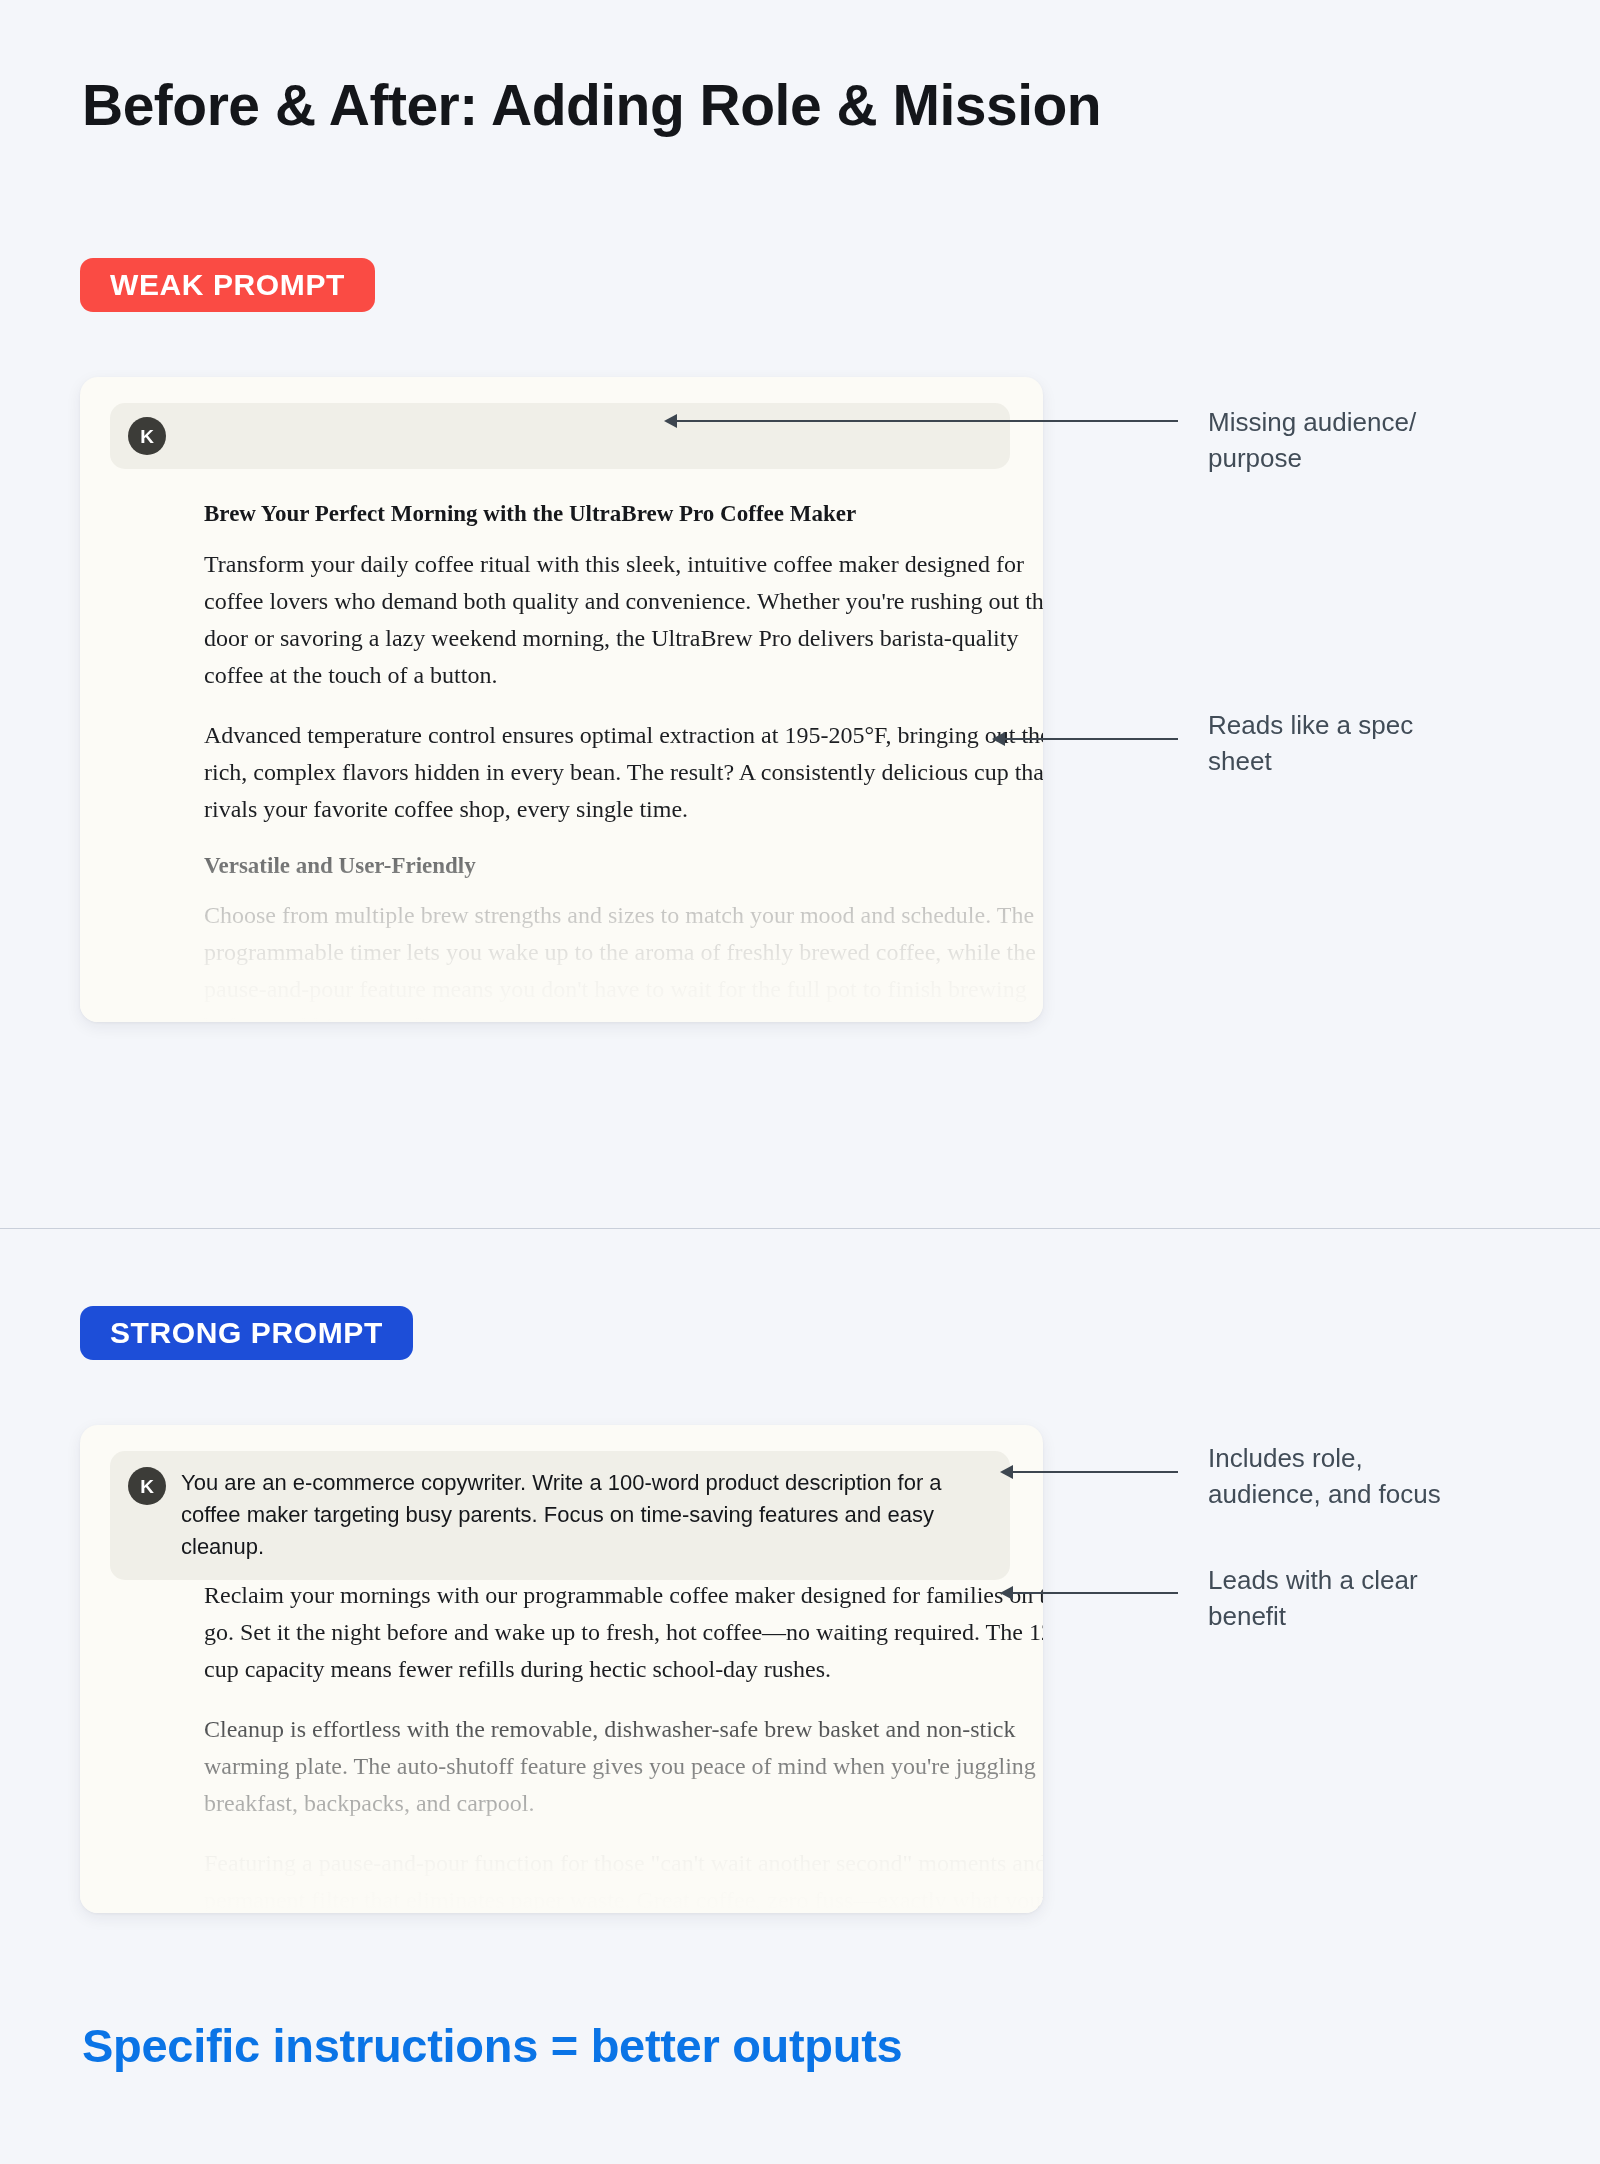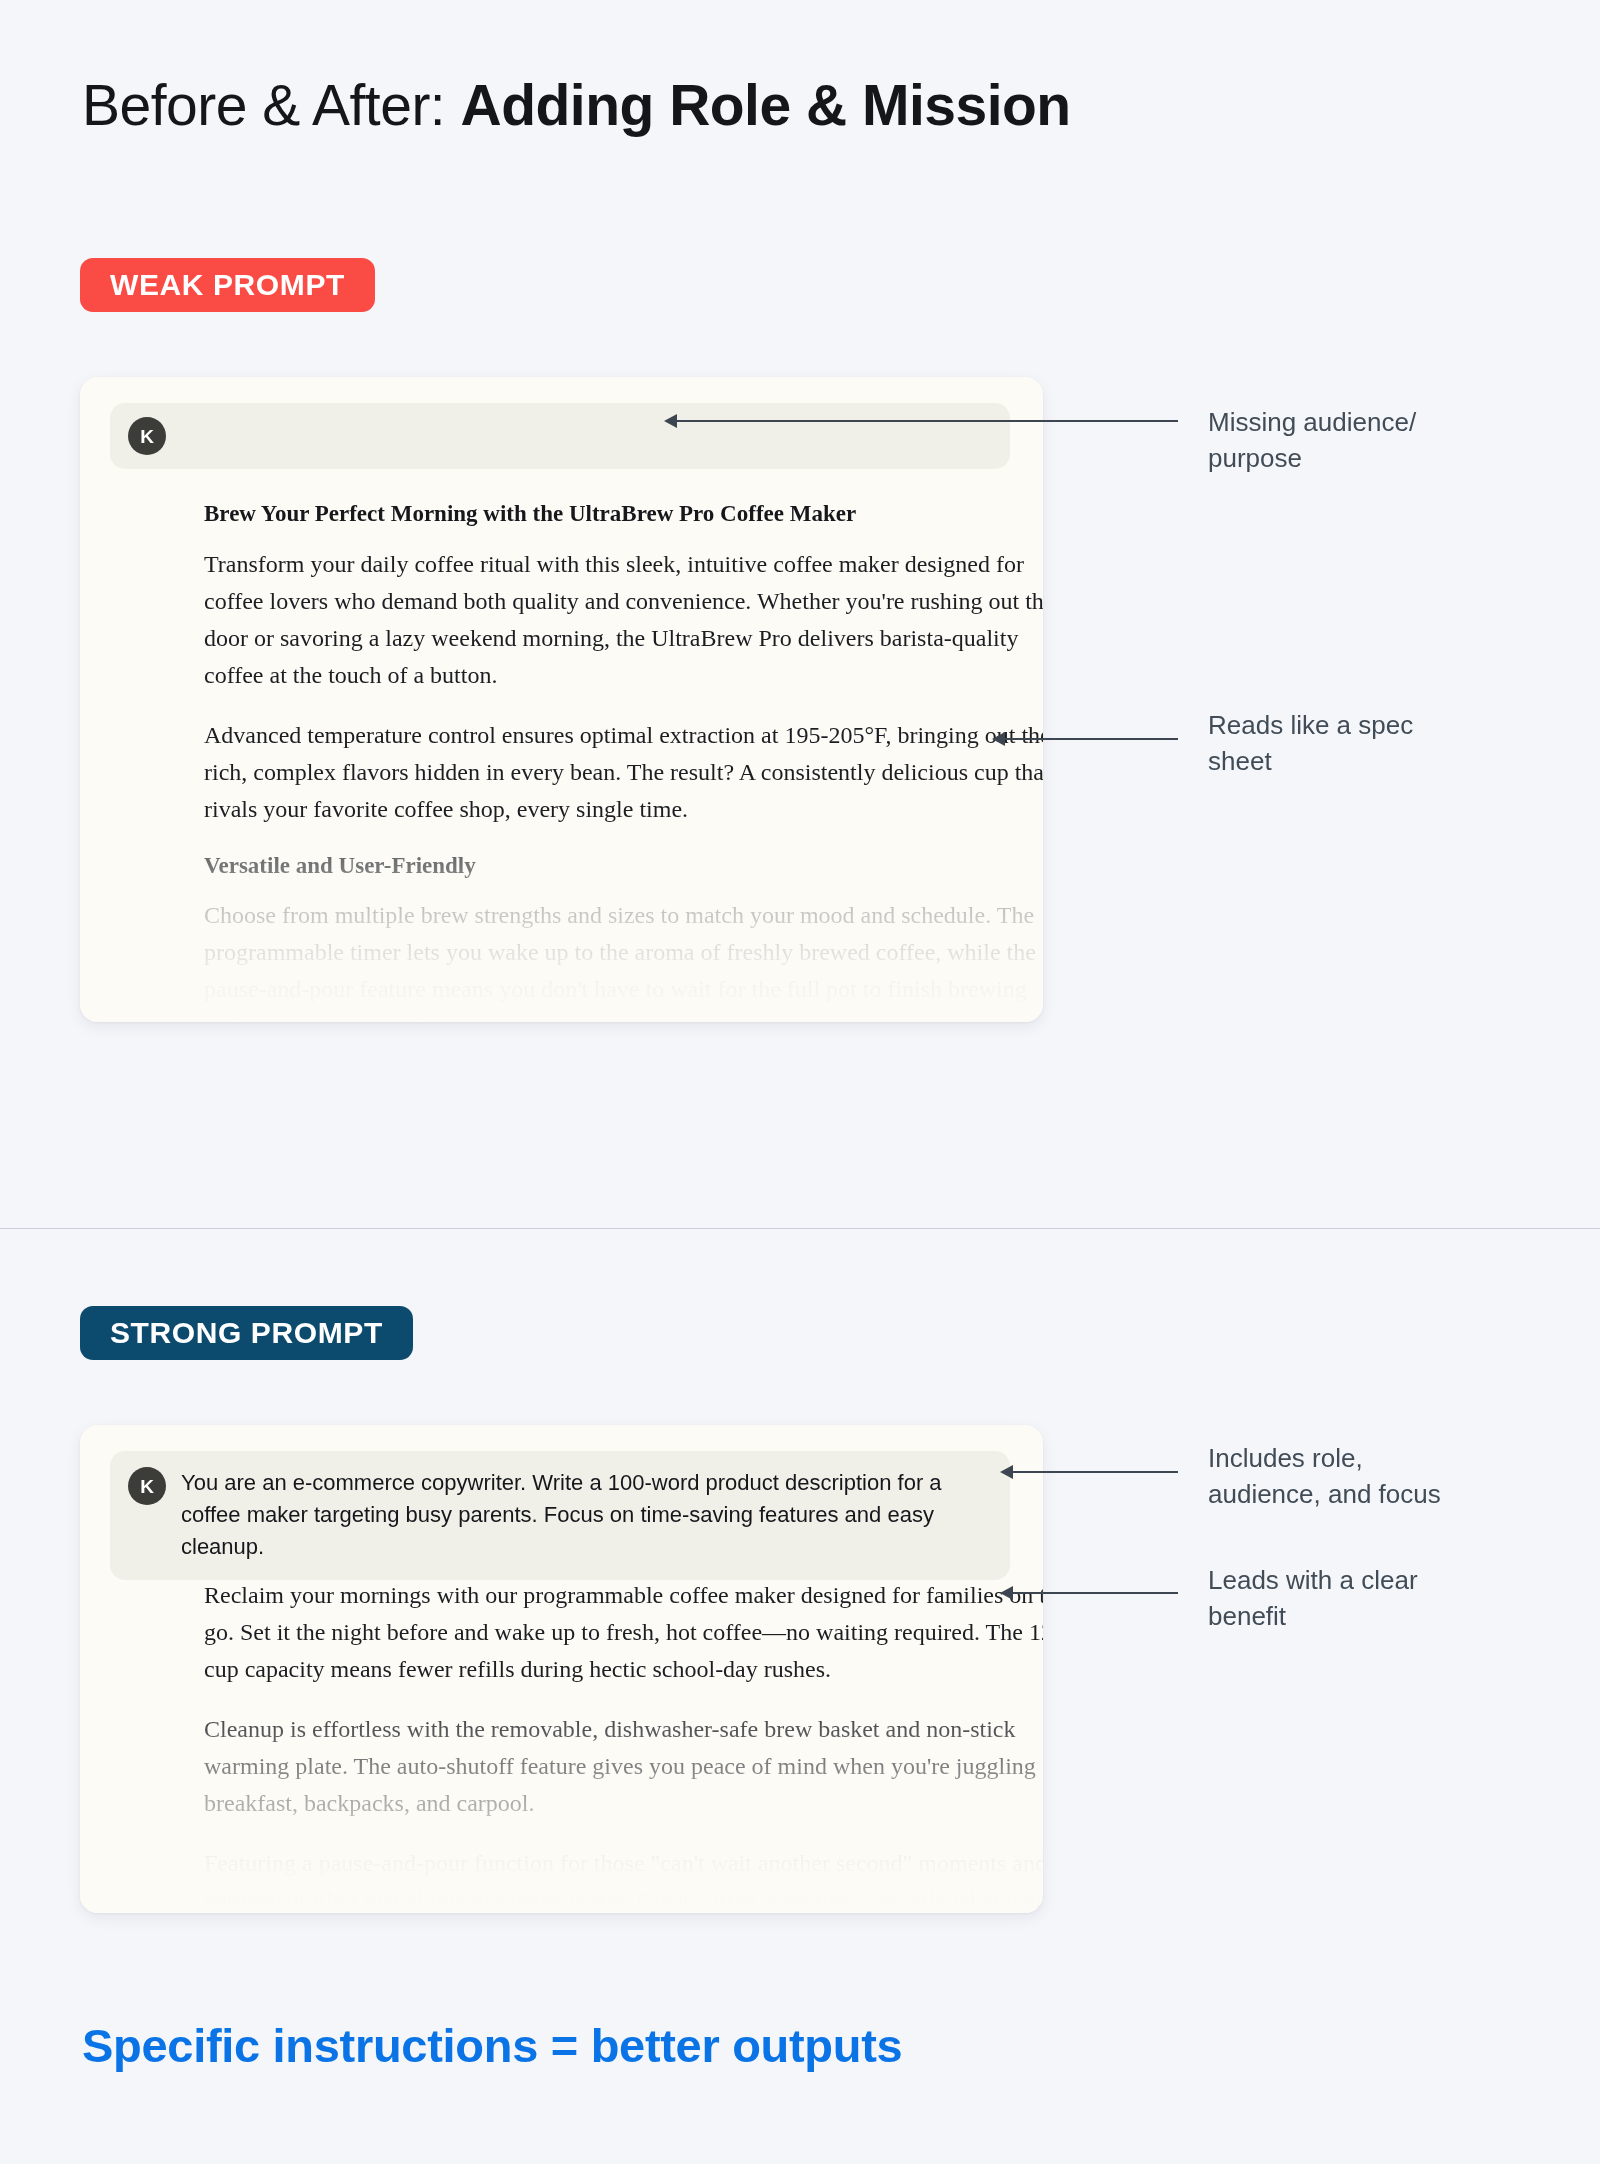--- a/index.html
+++ b/index.html
@@ -22,21 +22,21 @@
   
   .page-title {
     position: absolute;
     left: 82px;
     top: 72px;
     font-size: 57px;
     letter-spacing: -0.5px;
     color: #14161A;
     white-space: nowrap;
   }
-  .page-title .light { font-weight: 400; }
+  .page-title .light { font-weight: 700; }
   .page-title .bold  { font-weight: 700; }
 
   
   .section { position: absolute; left: 0; width: 1600px; }
   .section-weak   { top: 240px; }
   .section-strong { top: 1288px; }
 
   
   .badge {
     position: absolute;
@@ -48,21 +48,21 @@
     padding: 12px 30px;
     border-radius: 13px;
     color: #FFFFFF;
     font-size: 30px;
     font-weight: 700;
     letter-spacing: 0.6px;
     white-space: nowrap;
     text-align: right;
   }
   .badge-weak   { top: 18px;  background: #FA4B44; }
-  .badge-strong { top: 18px;  background: #0c4a6e; }
+  .badge-strong { top: 18px;  background: #1d4ed8; }
 
   
   .chat-card {
     position: absolute;
     left: 80px;
     width: 963px;
     background: #FCFBF6;
     border-radius: 18px;
     box-shadow: 0 5px 16px rgba(30, 35, 50, 0.07),
                 0 1px 3px rgba(30, 35, 50, 0.05);

